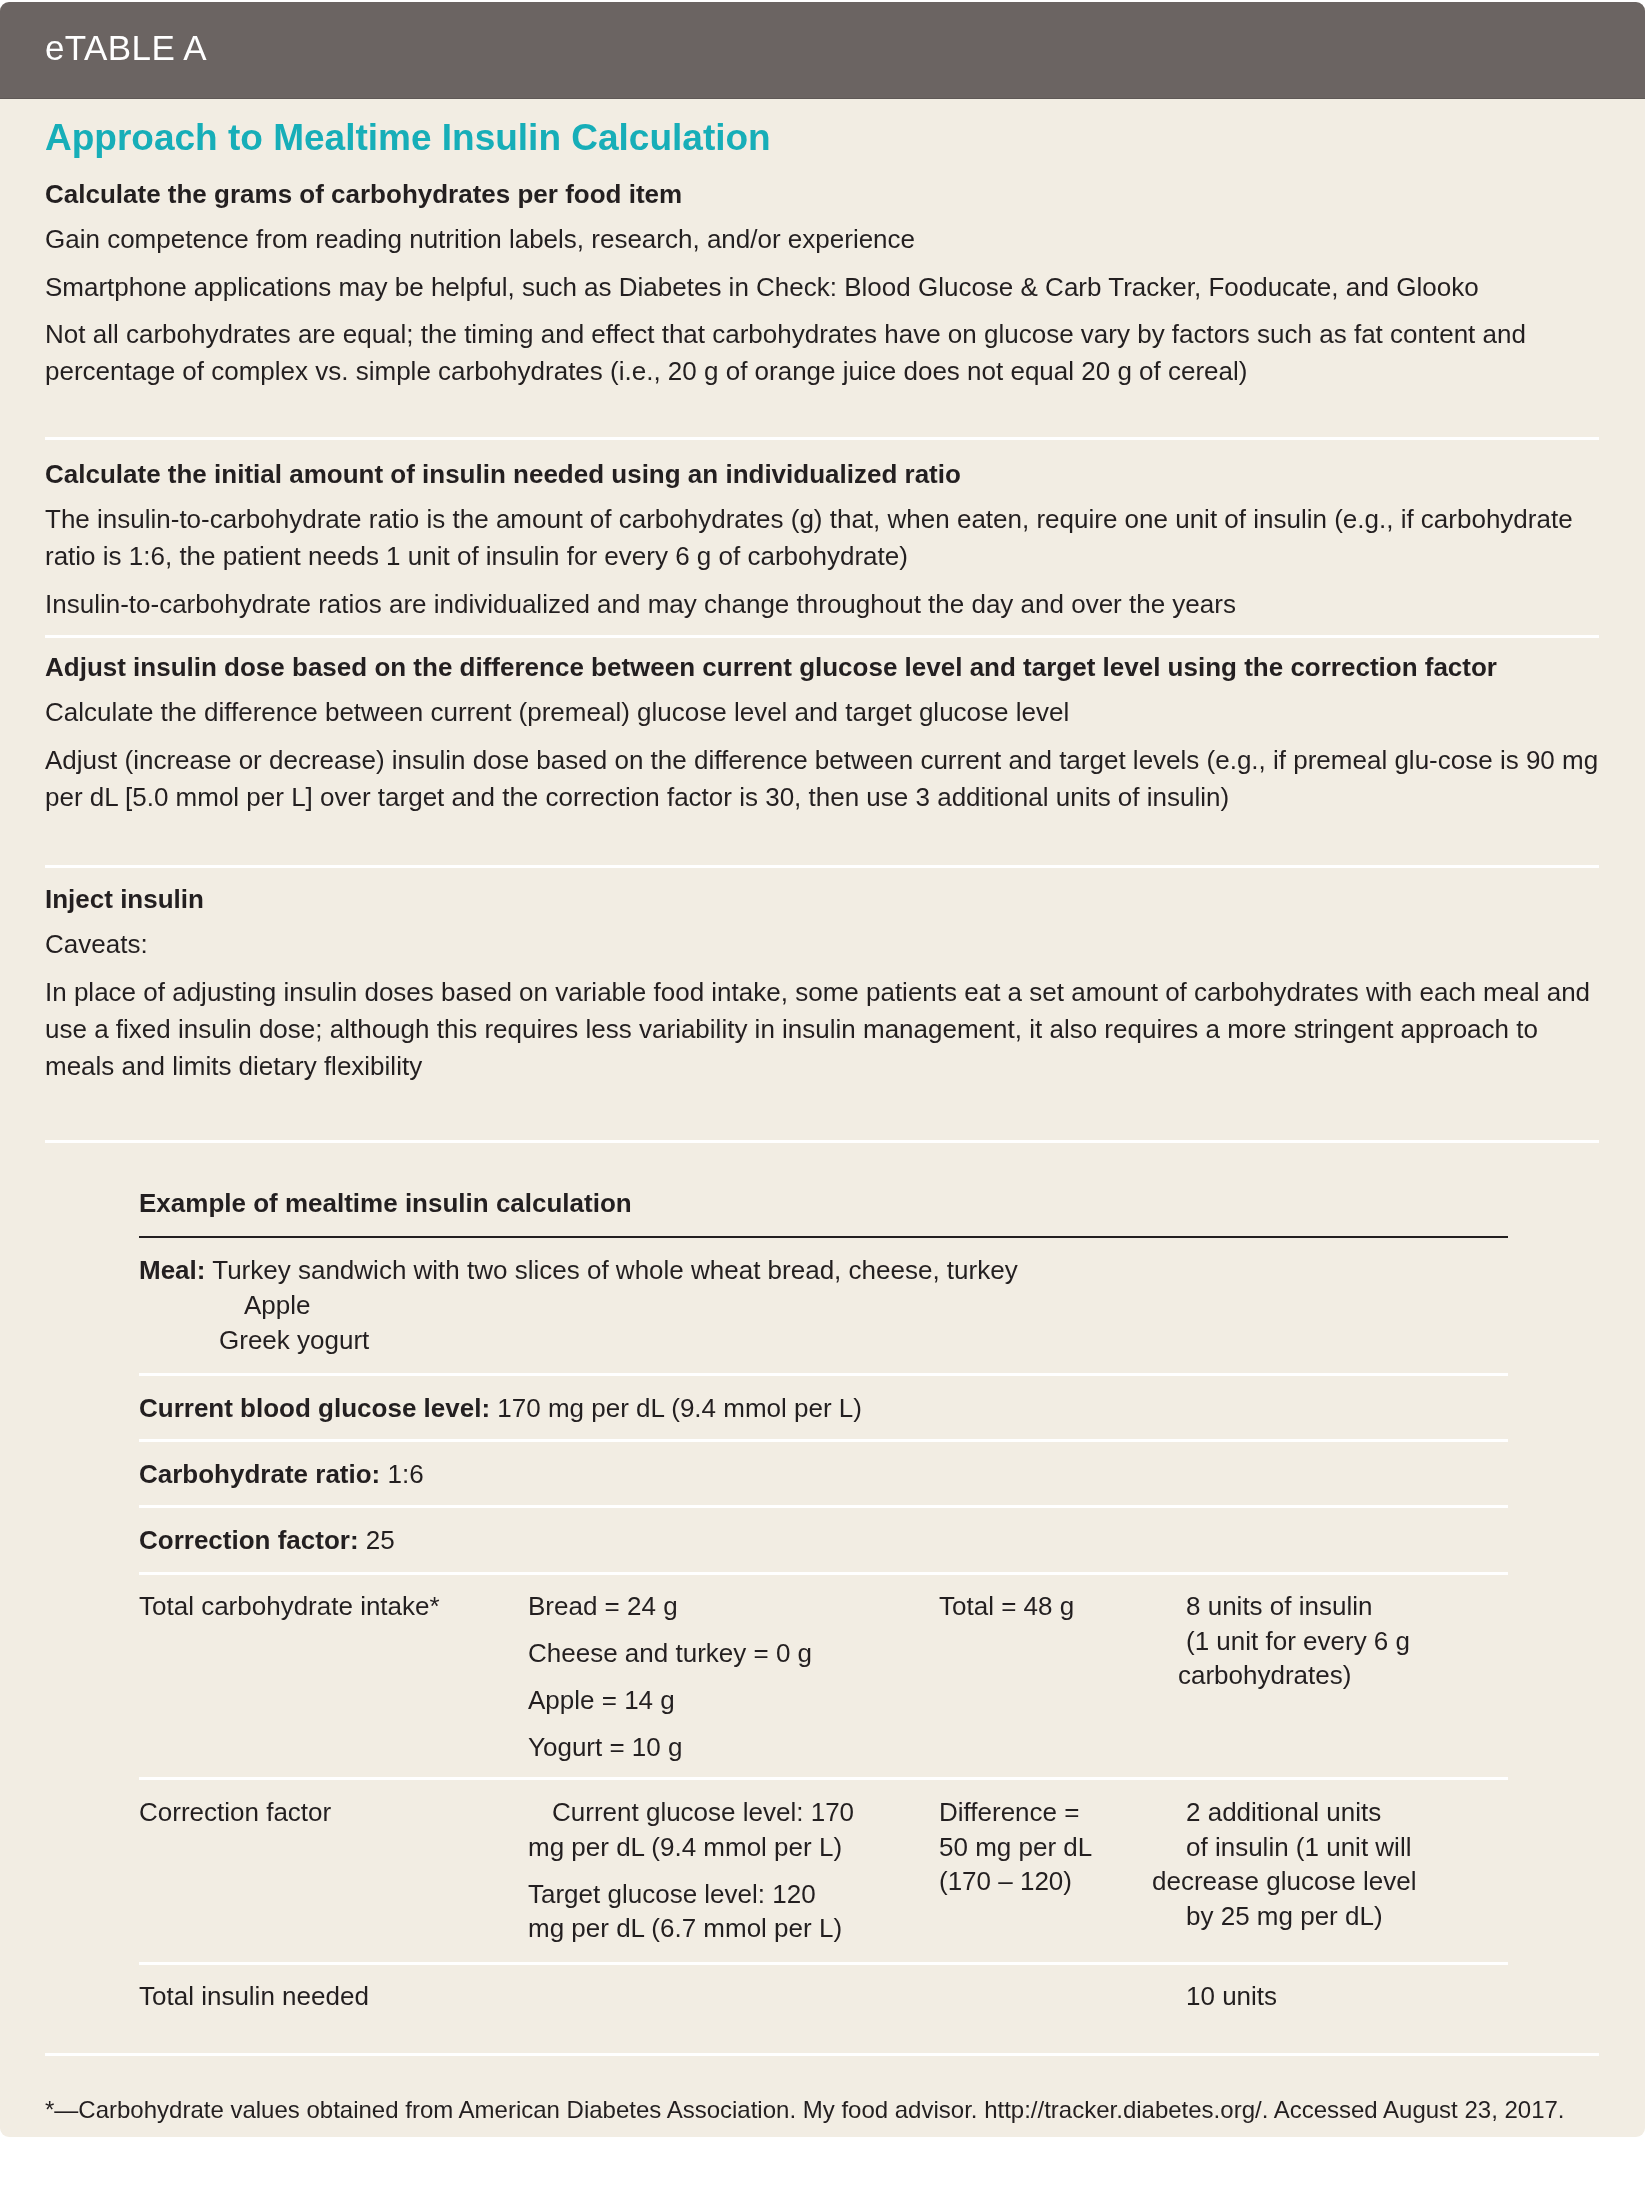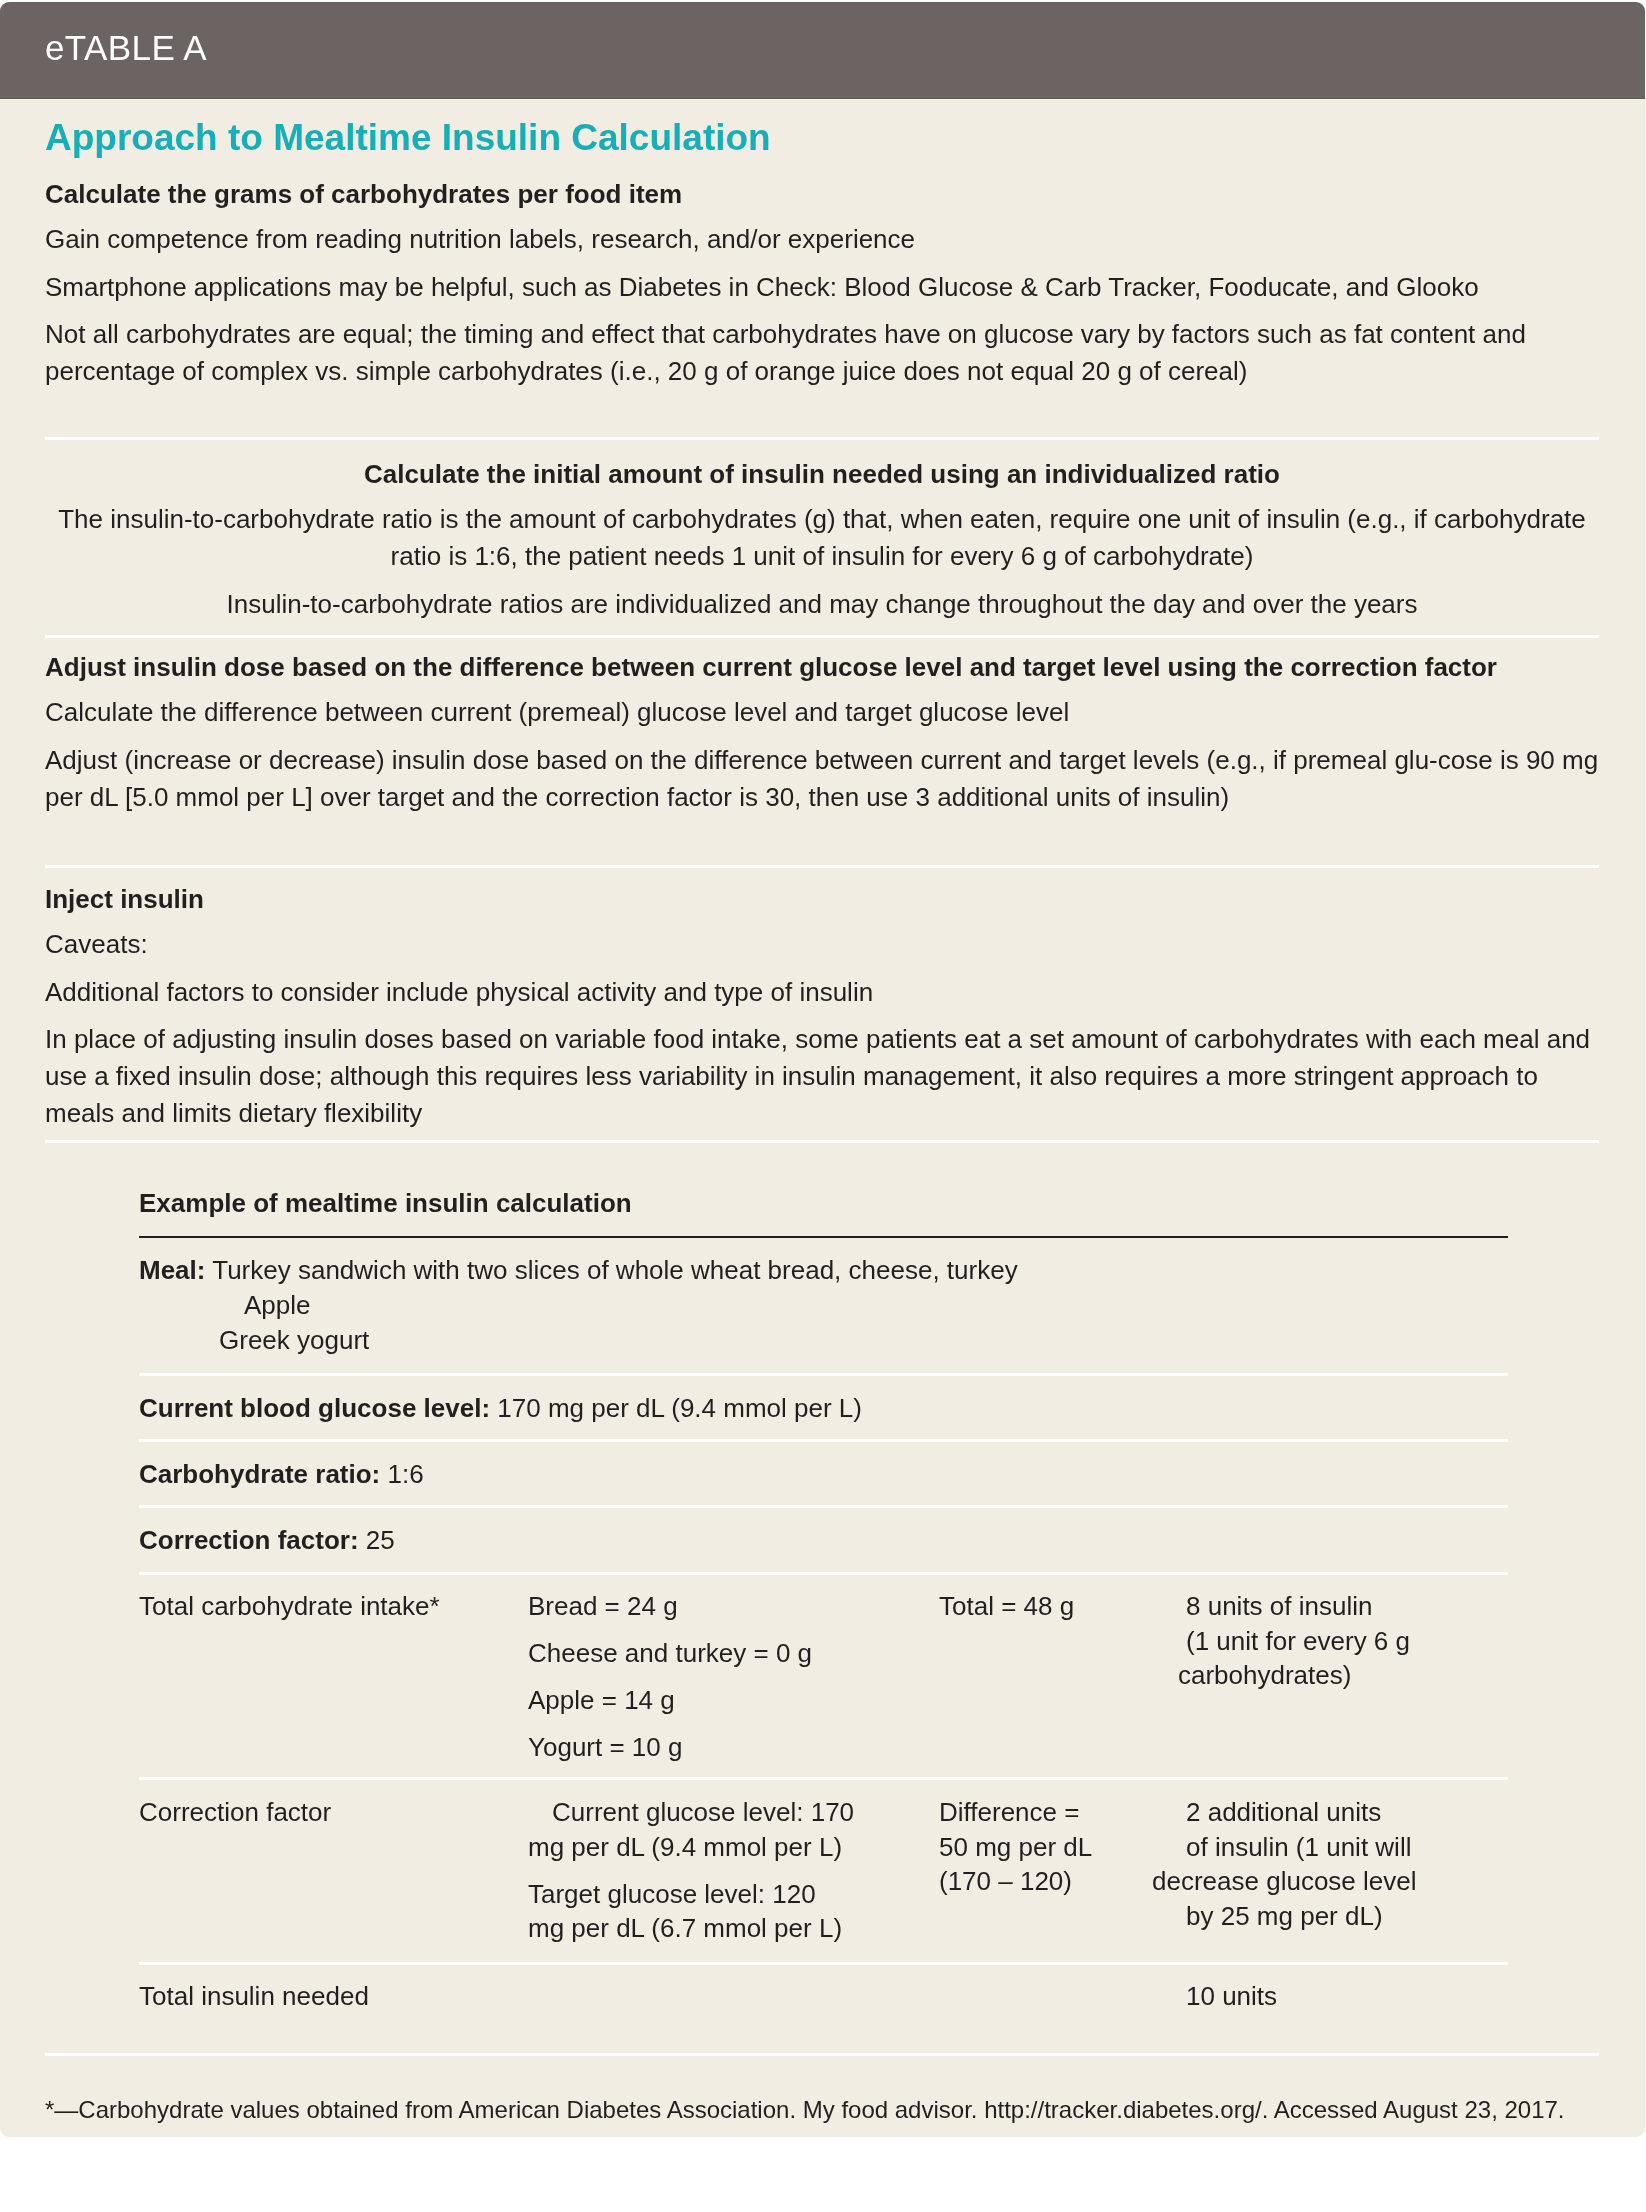--- a/index.html
+++ b/index.html
@@ -38,38 +38,37 @@
   <div class="main-title">Approach to Mealtime Insulin Calculation</div>
 
   <div class="section" style="top:174px;">
     <div class="sec-head">Calculate the grams of carbohydrates per food item</div>
     <div class="sec-p">Gain competence from reading nutrition labels, research, and/or experience</div>
     <div class="sec-p" style="width:1495px;">Smartphone applications may be helpful, such as Diabetes in Check: Blood Glucose &amp; Carb Tracker, Fooducate, and Glooko</div>
     <div class="sec-p">Not all carbohydrates are equal; the timing and effect that carbohydrates have on glucose vary by factors such as fat content and percentage of complex vs. simple carbohydrates (i.e., 20 g of orange juice does not equal 20 g of cereal)</div>
   </div>
   <div class="rule" style="top:435px;"></div>
 
-  <div class="section" style="top:454px;text-align:center;">
+  <div class="section" style="top:454px;">
     <div class="sec-head">Calculate the initial amount of insulin needed using an individualized ratio</div>
     <div class="sec-p">The insulin-to-carbohydrate ratio is the amount of carbohydrates (g) that, when eaten, require one unit of insulin (e.g., if carbohydrate ratio is 1:6, the patient needs 1 unit of insulin for every 6 g of carbohydrate)</div>
     <div class="sec-p">Insulin-to-carbohydrate ratios are individualized and may change throughout the day and over the years</div>
   </div>
   <div class="rule" style="top:633px;"></div>
 
   <div class="section" style="top:647px;">
     <div class="sec-head">Adjust insulin dose based on the difference between current glucose level and target level using the correction factor</div>
     <div class="sec-p">Calculate the difference between current (premeal) glucose level and target glucose level</div>
     <div class="sec-p">Adjust (increase or decrease) insulin dose based on the difference between current and target levels (e.g., if premeal glu-cose is 90 mg per dL [5.0 mmol per L] over target and the correction factor is 30, then use 3 additional units of insulin)</div>
   </div>
   <div class="rule" style="top:863px;"></div>
 
   <div class="section" style="top:879px;">
     <div class="sec-head">Inject insulin</div>
     <div class="sec-p">Caveats:</div>
-    <div class="sec-p">Additional factors to consider include physical activity and type of insulin</div>
     <div class="sec-p">In place of adjusting insulin doses based on variable food intake, some patients eat a set amount of carbohydrates with each meal and use a fixed insulin dose; although this requires less variability in insulin management, it also requires a more stringent approach to meals and limits dietary flexibility</div>
   </div>
   <div class="rule" style="top:1138px;"></div>
 
   <div class="ex-head">Example of mealtime insulin calculation</div>
   <div class="ex-black"></div>
 
   <div class="ex-line" style="top:1251px;">
     <b>Meal:</b>
     <span>Turkey sandwich with two slices of whole wheat bread, cheese, turkey</span>

